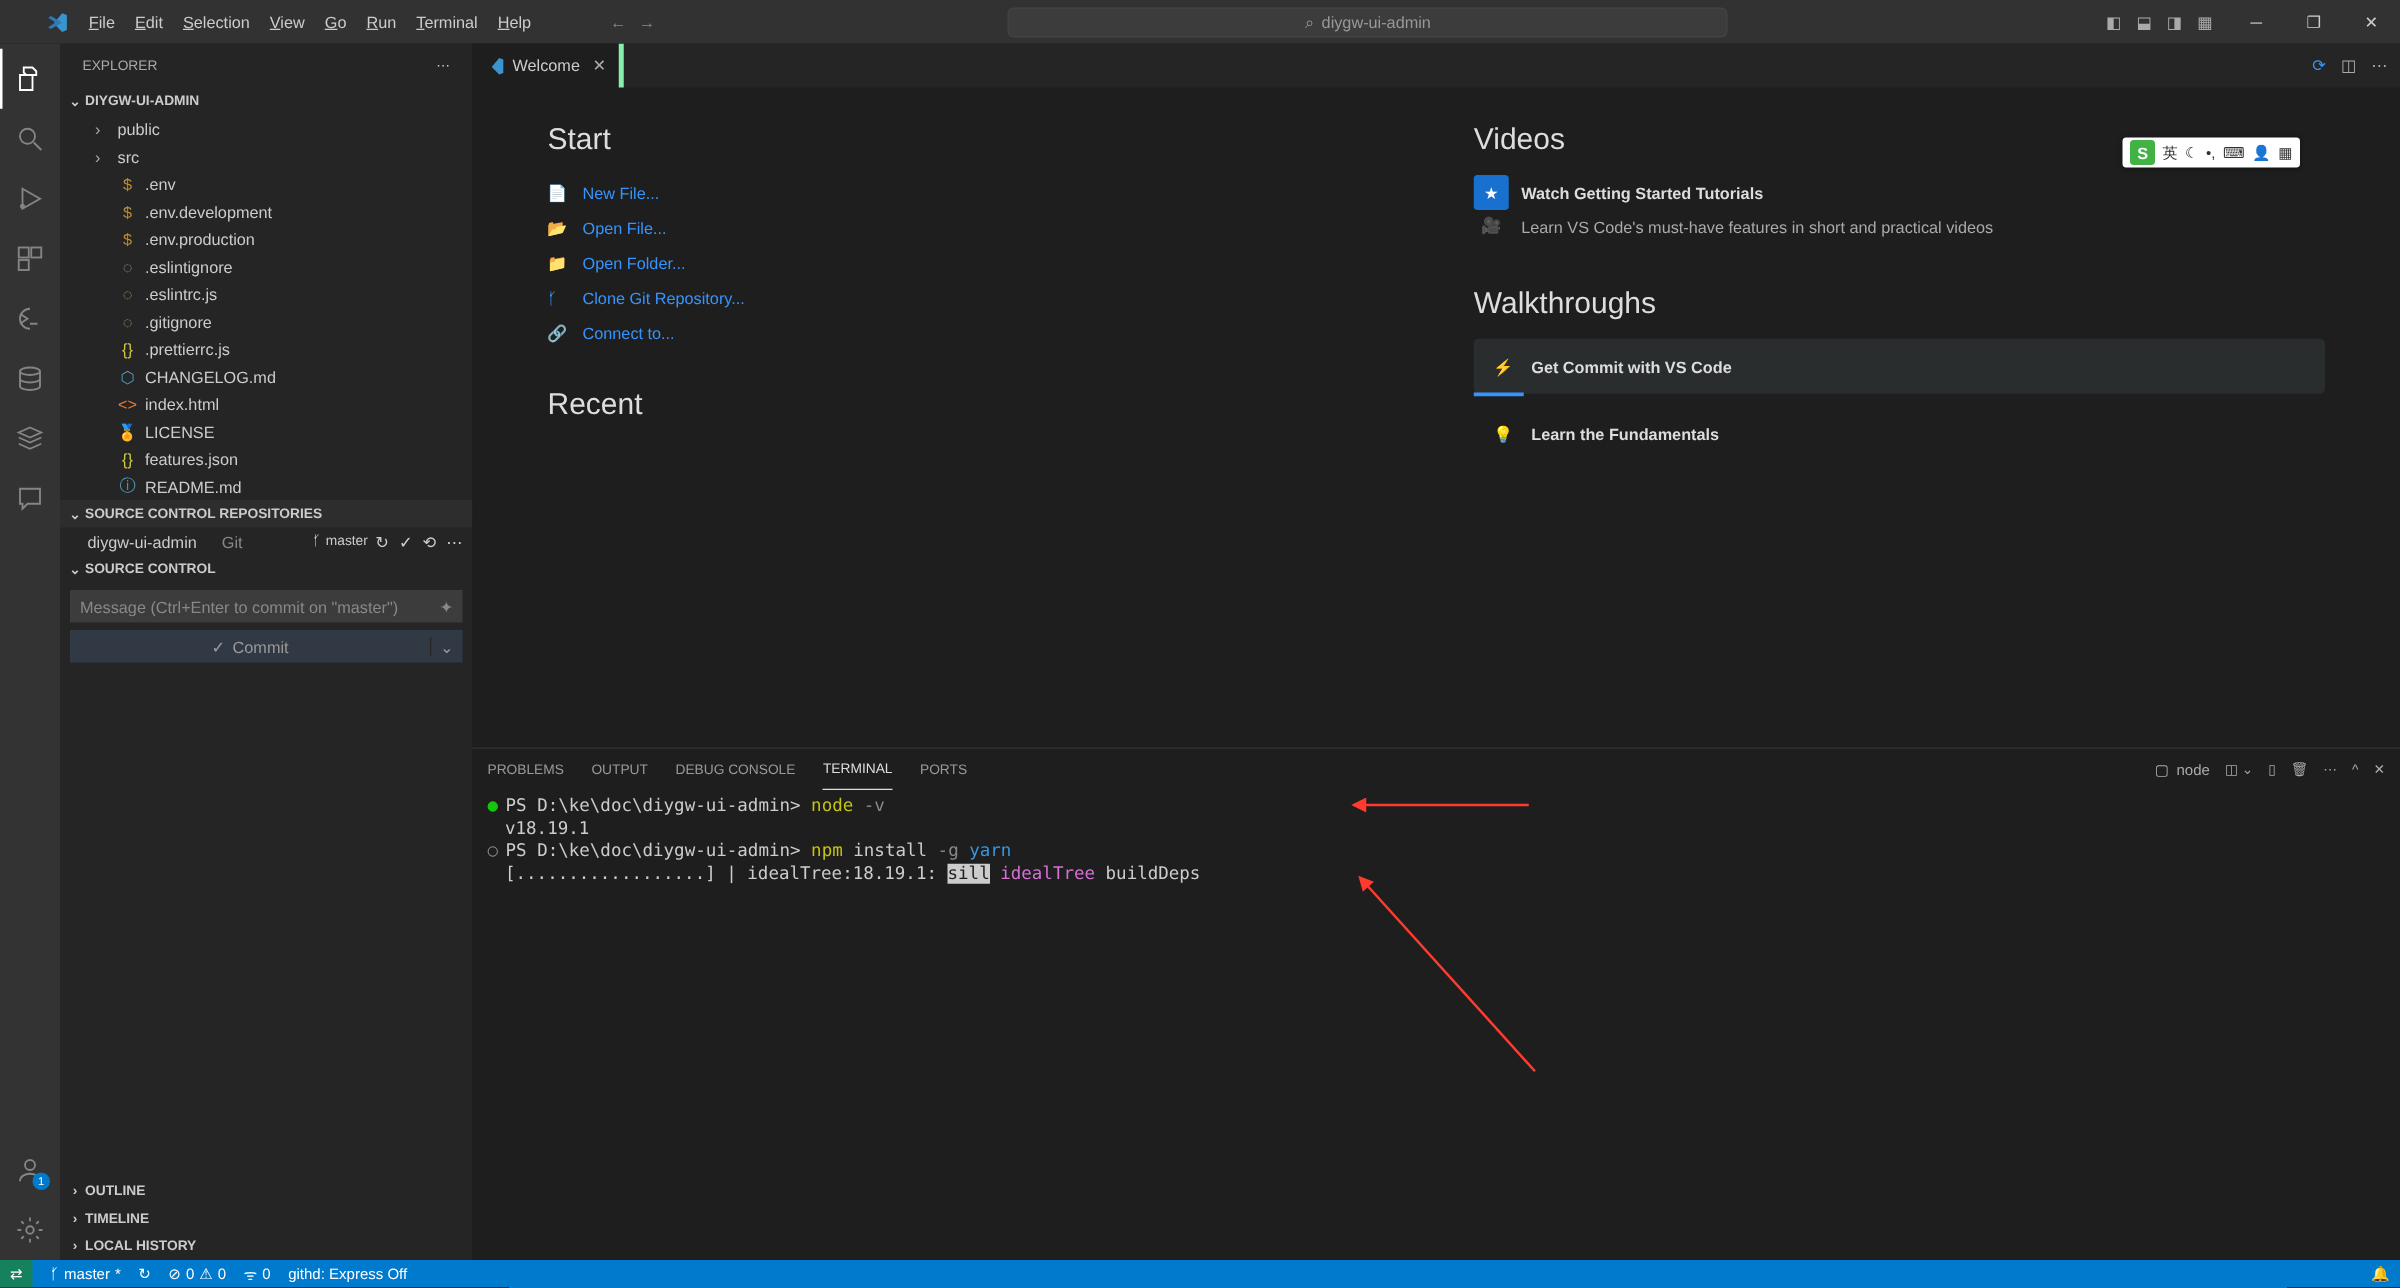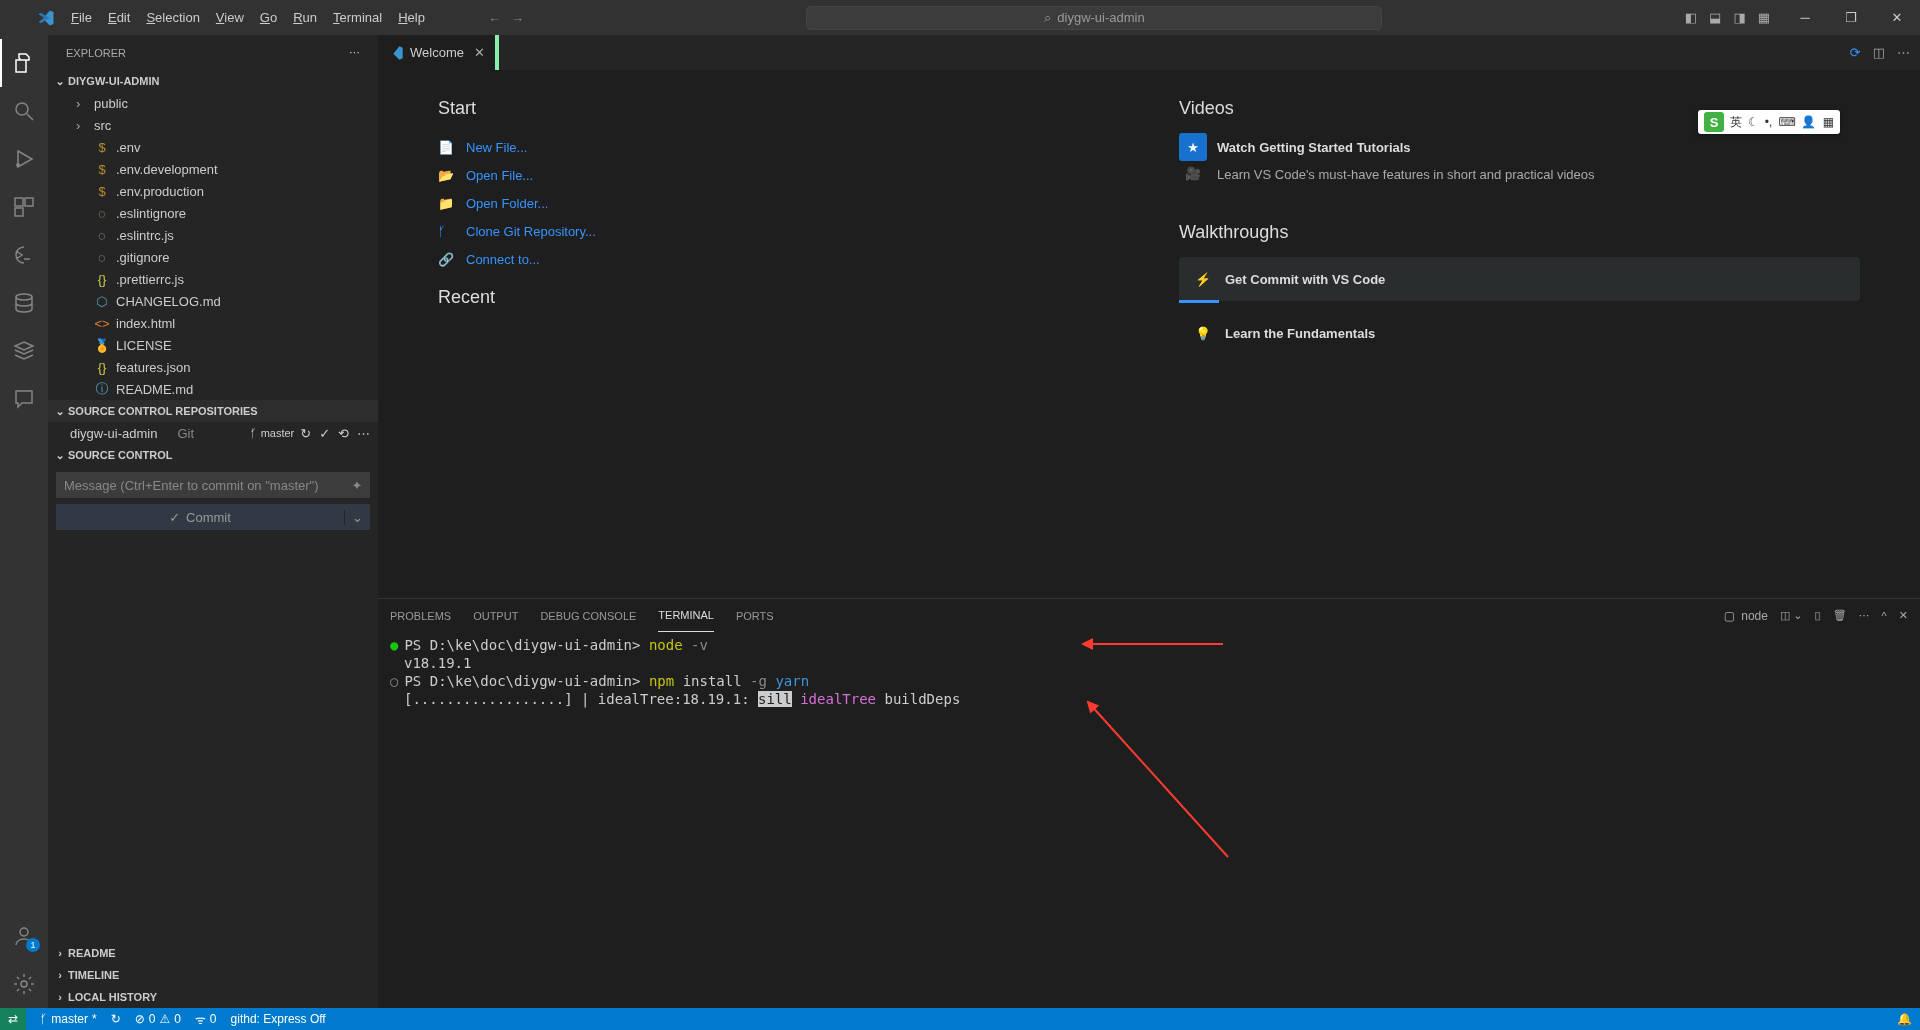--- a/index.html
+++ b/index.html
@@ -59,21 +59,21 @@
 .commit-btn .drop { width: 26px; border-left: 1px solid #252526; text-align: center; color: #999; }
 
 .editor-area { flex: 1; display: flex; flex-direction: column; background: #1e1e1e; min-width: 0; }
 .tabs-bar { height: 35px; background: #252526; display: flex; align-items: stretch; }
 .tab { display: flex; align-items: center; padding: 0 10px; background: #1e1e1e; border-right: 4px solid #86efac; gap: 6px; }
 .tab .tclose { color: #aaa; cursor: pointer; margin-left: 4px; }
 .tabs-right { margin-left: auto; display: flex; align-items: center; gap: 12px; padding-right: 10px; color: #aaa; }
 
 .welcome-body { flex: 1; overflow: hidden; display: flex; padding: 20px 60px; gap: 60px; }
 .welcome-left, .welcome-right { flex: 1; min-width: 0; }
-.w-heading { font-size: 18px; color: #ddd; margin-bottom: 14px; margin-top: 8px; }
+.w-heading { font-size: 24px; color: #ddd; margin-bottom: 14px; margin-top: 8px; }
 .w-link-row { display: flex; align-items: center; gap: 10px; height: 28px; color: #3794ff; cursor: pointer; }
 .w-link-row .wicon { width: 18px; color: #3794ff; }
 .recent-row { height: 22px; display: flex; align-items: baseline; gap: 14px; }
 .recent-row .rlink { color: #3794ff; cursor: pointer; }
 .recent-row .rpath { color: #888; }
 .video-card { display: flex; align-items: center; gap: 10px; margin-top: 6px; cursor: pointer; }
 .video-icon { width: 28px; height: 28px; background: #1871cf; border-radius: 3px; display: flex; align-items: center; justify-content: center; color: #fff; }
 .video-title { font-weight: bold; color: #ddd; }
 .video-desc { color: #aaa; margin-left: 38px; margin-top: 2px; }
 .walk-icon { width: 28px; display: flex; align-items: center; justify-content: center; }
@@ -327,21 +327,21 @@
       <span class="commit-sparkle">✦</span>
     </div>
     <div class="commit-btn">
       <div class="main-b">✓ <span>Commit</span></div>
       <div class="drop">⌄</div>
     </div>
 
     <div style="flex:1"></div>
     <div class="section-header">
       <span class="chev">›</span>
-      <span>README</span>
+      <span>OUTLINE</span>
     </div>
     <div class="section-header">
       <span class="chev">›</span>
       <span>TIMELINE</span>
     </div>
     <div class="section-header">
       <span class="chev">›</span>
       <span>LOCAL HISTORY</span>
     </div>
   </div>
@@ -382,21 +382,21 @@
             </div>
             <div class="w-link-row">
               <span class="wicon">ᚶ</span>
               <span>Clone Git Repository...</span>
             </div>
             <div class="w-link-row">
               <span class="wicon">🔗</span>
               <span>Connect to...</span>
             </div>
           </div>
-        <div class="w-heading" style="margin-top:14px;">Recent</div>
+        <div class="w-heading" style="margin-top:30px;">Recent</div>
       </div>
       <div class="welcome-right">
         <div class="w-heading">Videos</div>
         <div class="video-card">
           <div class="video-icon">★</div>
           <div class="video-title">Watch Getting Started Tutorials</div>
         </div>
         <div style="display:flex;align-items:center;gap:10px;margin-top:4px;">
           <div class="walk-icon" style="color:#3794ff;">🎥</div>
           <div class="video-desc" style="margin-left:0;">Learn VS Code's must-have features in short and practical videos</div>

